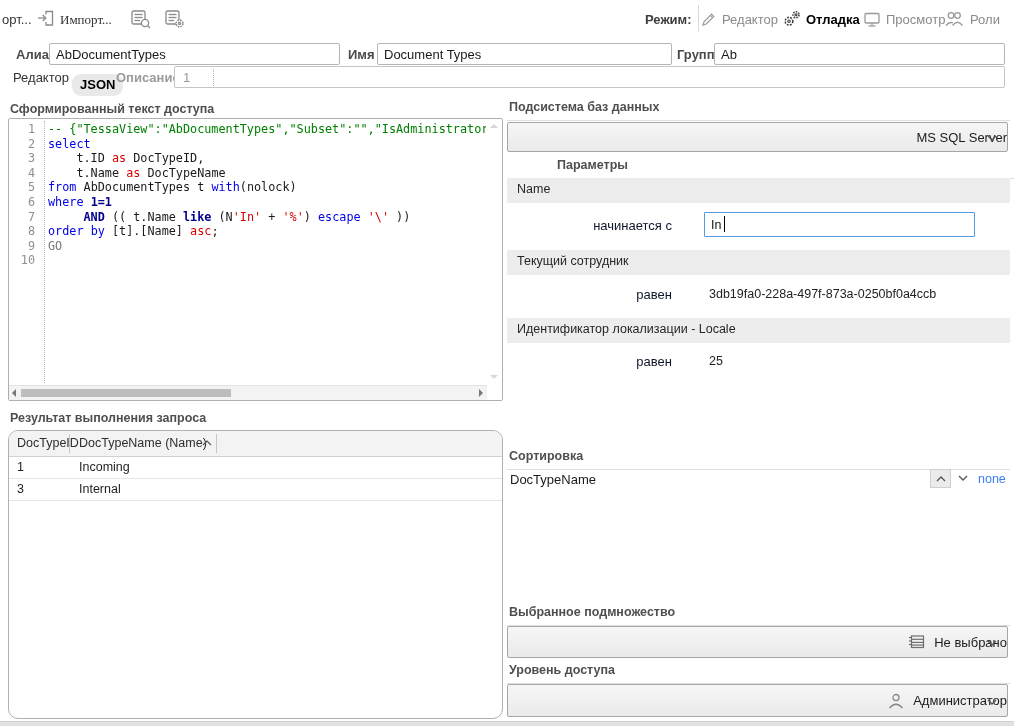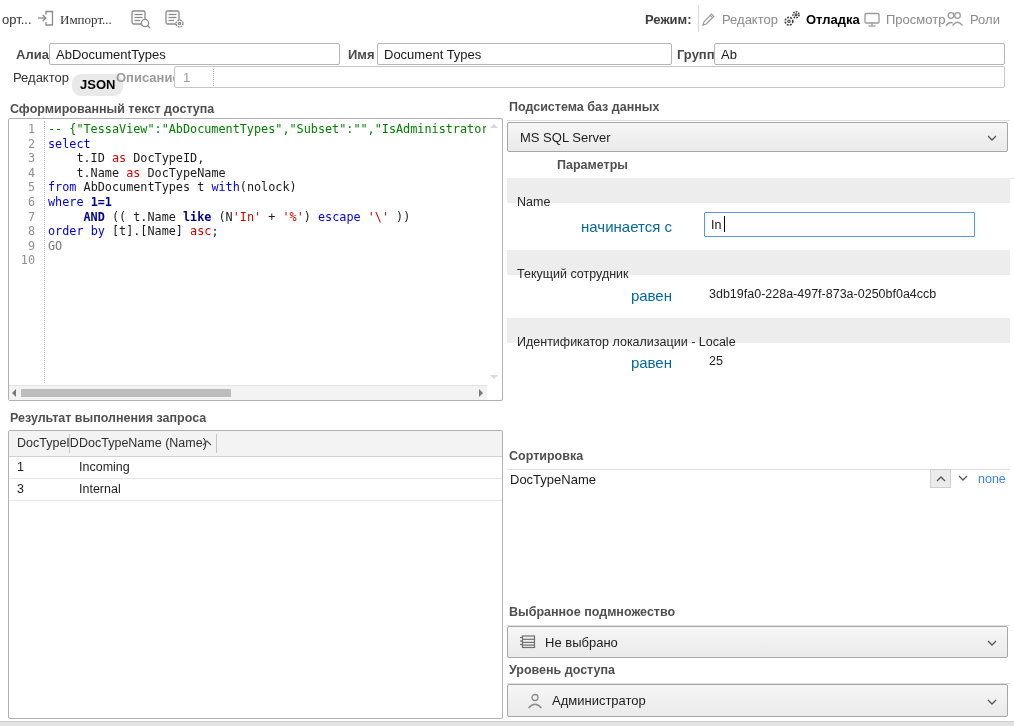--- a/index.html
+++ b/index.html
@@ -38,36 +38,36 @@
   .cl{height:14.6px;line-height:14.6px;white-space:pre;}
   .tk-c{color:#008000;} .tk-k{color:#0000e8;} .tk-kb{color:#00008b;font-weight:bold;}
   .tk-s{color:#d60000;} .tk-r{color:#d60000;margin-top:40px;} .tk-g{color:#7a7a7a;} .tk-t{color:#1a1a1a;}
   .hscroll{left:0;bottom:0;height:14px;width:478px;background:#f3f3f3;border-top:1px solid #e2e2e2;}
   .hthumb{left:12px;top:3px;width:210px;height:8px;background:#bdbdbd;}
   .arr-l{left:3px;top:3px;width:0;height:0;border:4px solid transparent;border-right-color:#777;border-left:0;}
   .arr-r{right:4px;top:3px;width:0;height:0;border:4px solid transparent;border-left-color:#777;border-right:0;}
   .varr-u{right:4px;top:5px;width:0;height:0;border:4px solid transparent;border-bottom-color:#d8d8d8;border-top:0;}
   .varr-d{right:4px;bottom:21px;width:0;height:0;border:4px solid transparent;border-top-color:#d8d8d8;border-bottom:0;}
   
-  .rtable{left:8px;top:430px;width:495px;height:289px;border:1px solid #b0b0b0;border-radius:2px;
+  .rtable{left:8px;top:430px;width:495px;height:289px;border:1px solid #b0b0b0;border-radius:10px;
           box-sizing:border-box;background:#fff;overflow:hidden;}
   .thead{position:relative;height:25px;background:#f3f3f3;border-bottom:1px solid #d2d2d2;
          font-size:12.5px;color:#2e2e2e;}
   .hsep{top:3px;bottom:3px;width:0;border-left:1px solid #c6c6c6;}
   .trow{position:relative;height:21px;border-bottom:1px solid #e6e6e6;font-size:12.5px;color:#1f1f1f;}
   .tcell{position:absolute;top:3px;}
   .tcell.c0{left:8px;} .tcell.c1{left:70px;}
   
   .rp{left:507px;top:0;width:503px;height:726px;}
   .combo{box-sizing:border-box;border:1px solid #a6a6a6;border-radius:2px;
          background:linear-gradient(#f6f6f6,#eaeaea);display:flex;align-items:center;
-         font-size:13px;color:#1c1c1c;}
+         font-size:13px;color:#1c1c1c;justify-content:flex-end;}
   .band{left:0;width:100%;height:25px;background:#ededed;box-sizing:border-box;
-        padding:17px 0 0 10px;font-size:12.5px;color:#262626;}
-  .opl{left:0;width:165px;text-align:right;font-size:15px;color:#0369a1;}
+        padding:4px 0 0 10px;font-size:12.5px;color:#262626;}
+  .opl{left:0;width:165px;text-align:right;font-size:13px;color:#0f172a;}
   .pval{left:202px;font-size:12.5px;color:#222;}
   .pinput{left:197px;top:212px;width:271px;height:25px;border:1px solid #569ade;border-radius:1px;
           box-sizing:border-box;background:#fff;font-family:"Liberation Sans",sans-serif;
           font-size:12.5px;color:#111;padding:0 6px;outline:none;position:absolute;}
   .caret{left:217px;top:216px;width:1px;height:16px;background:#000;}
   .sort-field{font-size:13px;color:#1a1a1a;}
   .sort-btn{left:423px;top:469px;width:21px;height:19px;background:#ebebeb;border:1px solid #cfcfcf;
             box-sizing:border-box;display:flex;align-items:center;justify-content:center;}
   .none-lbl{font-size:12.5px;color:#3b82f6;}
   .bbar{left:0;top:721px;width:1014px;height:5px;background:#e2e2e2;border-top:1px solid #cfcfcf;box-sizing:border-box;}

